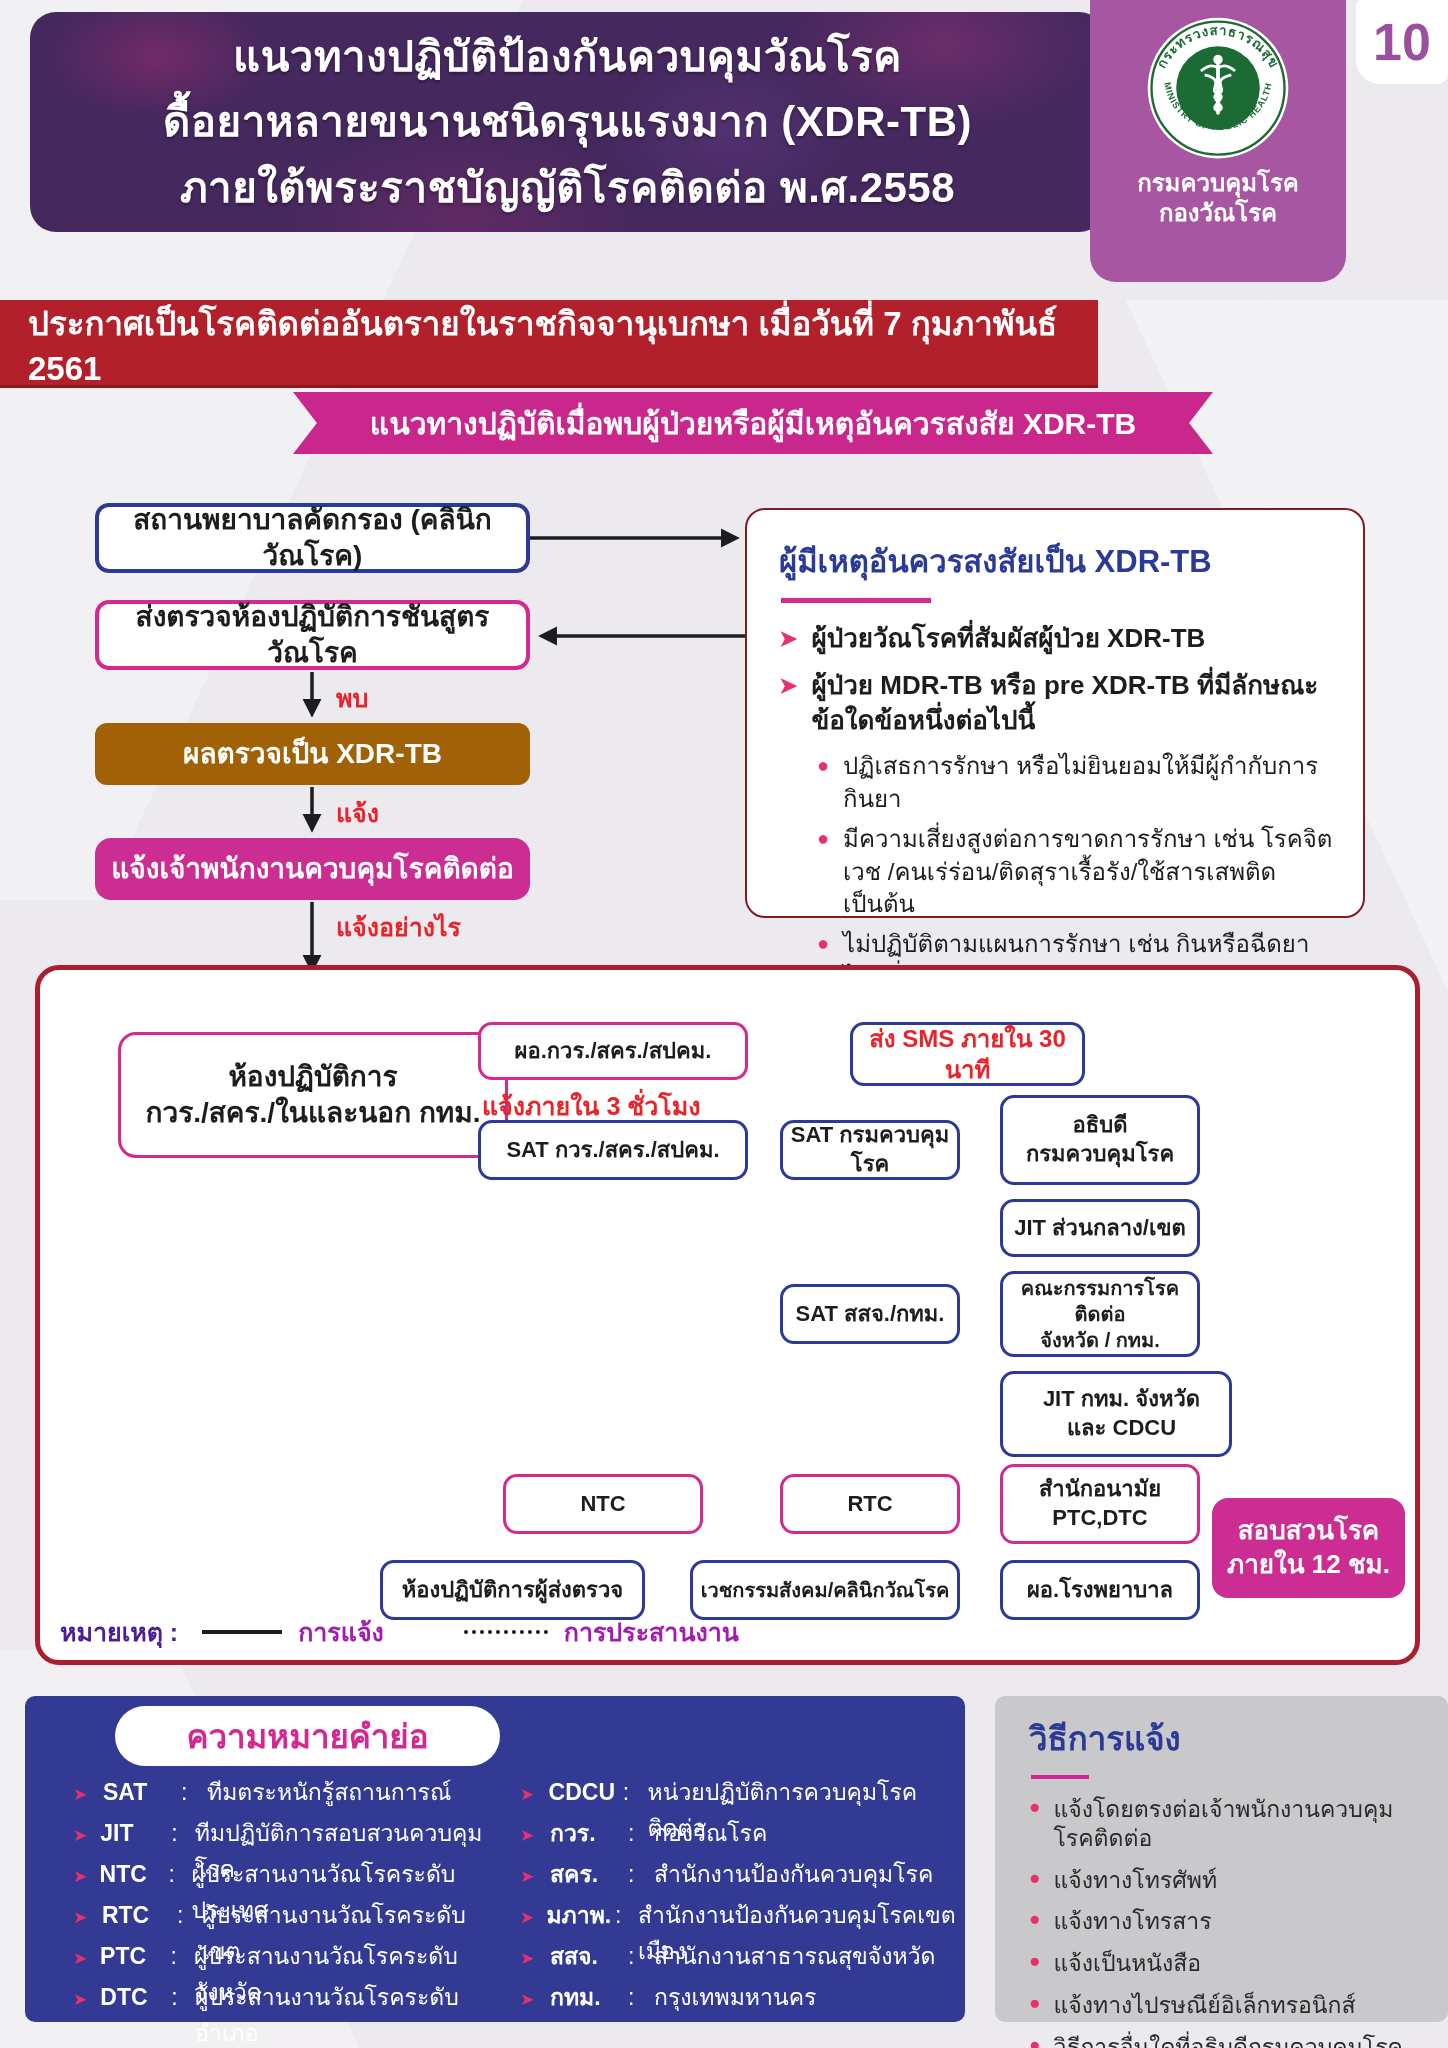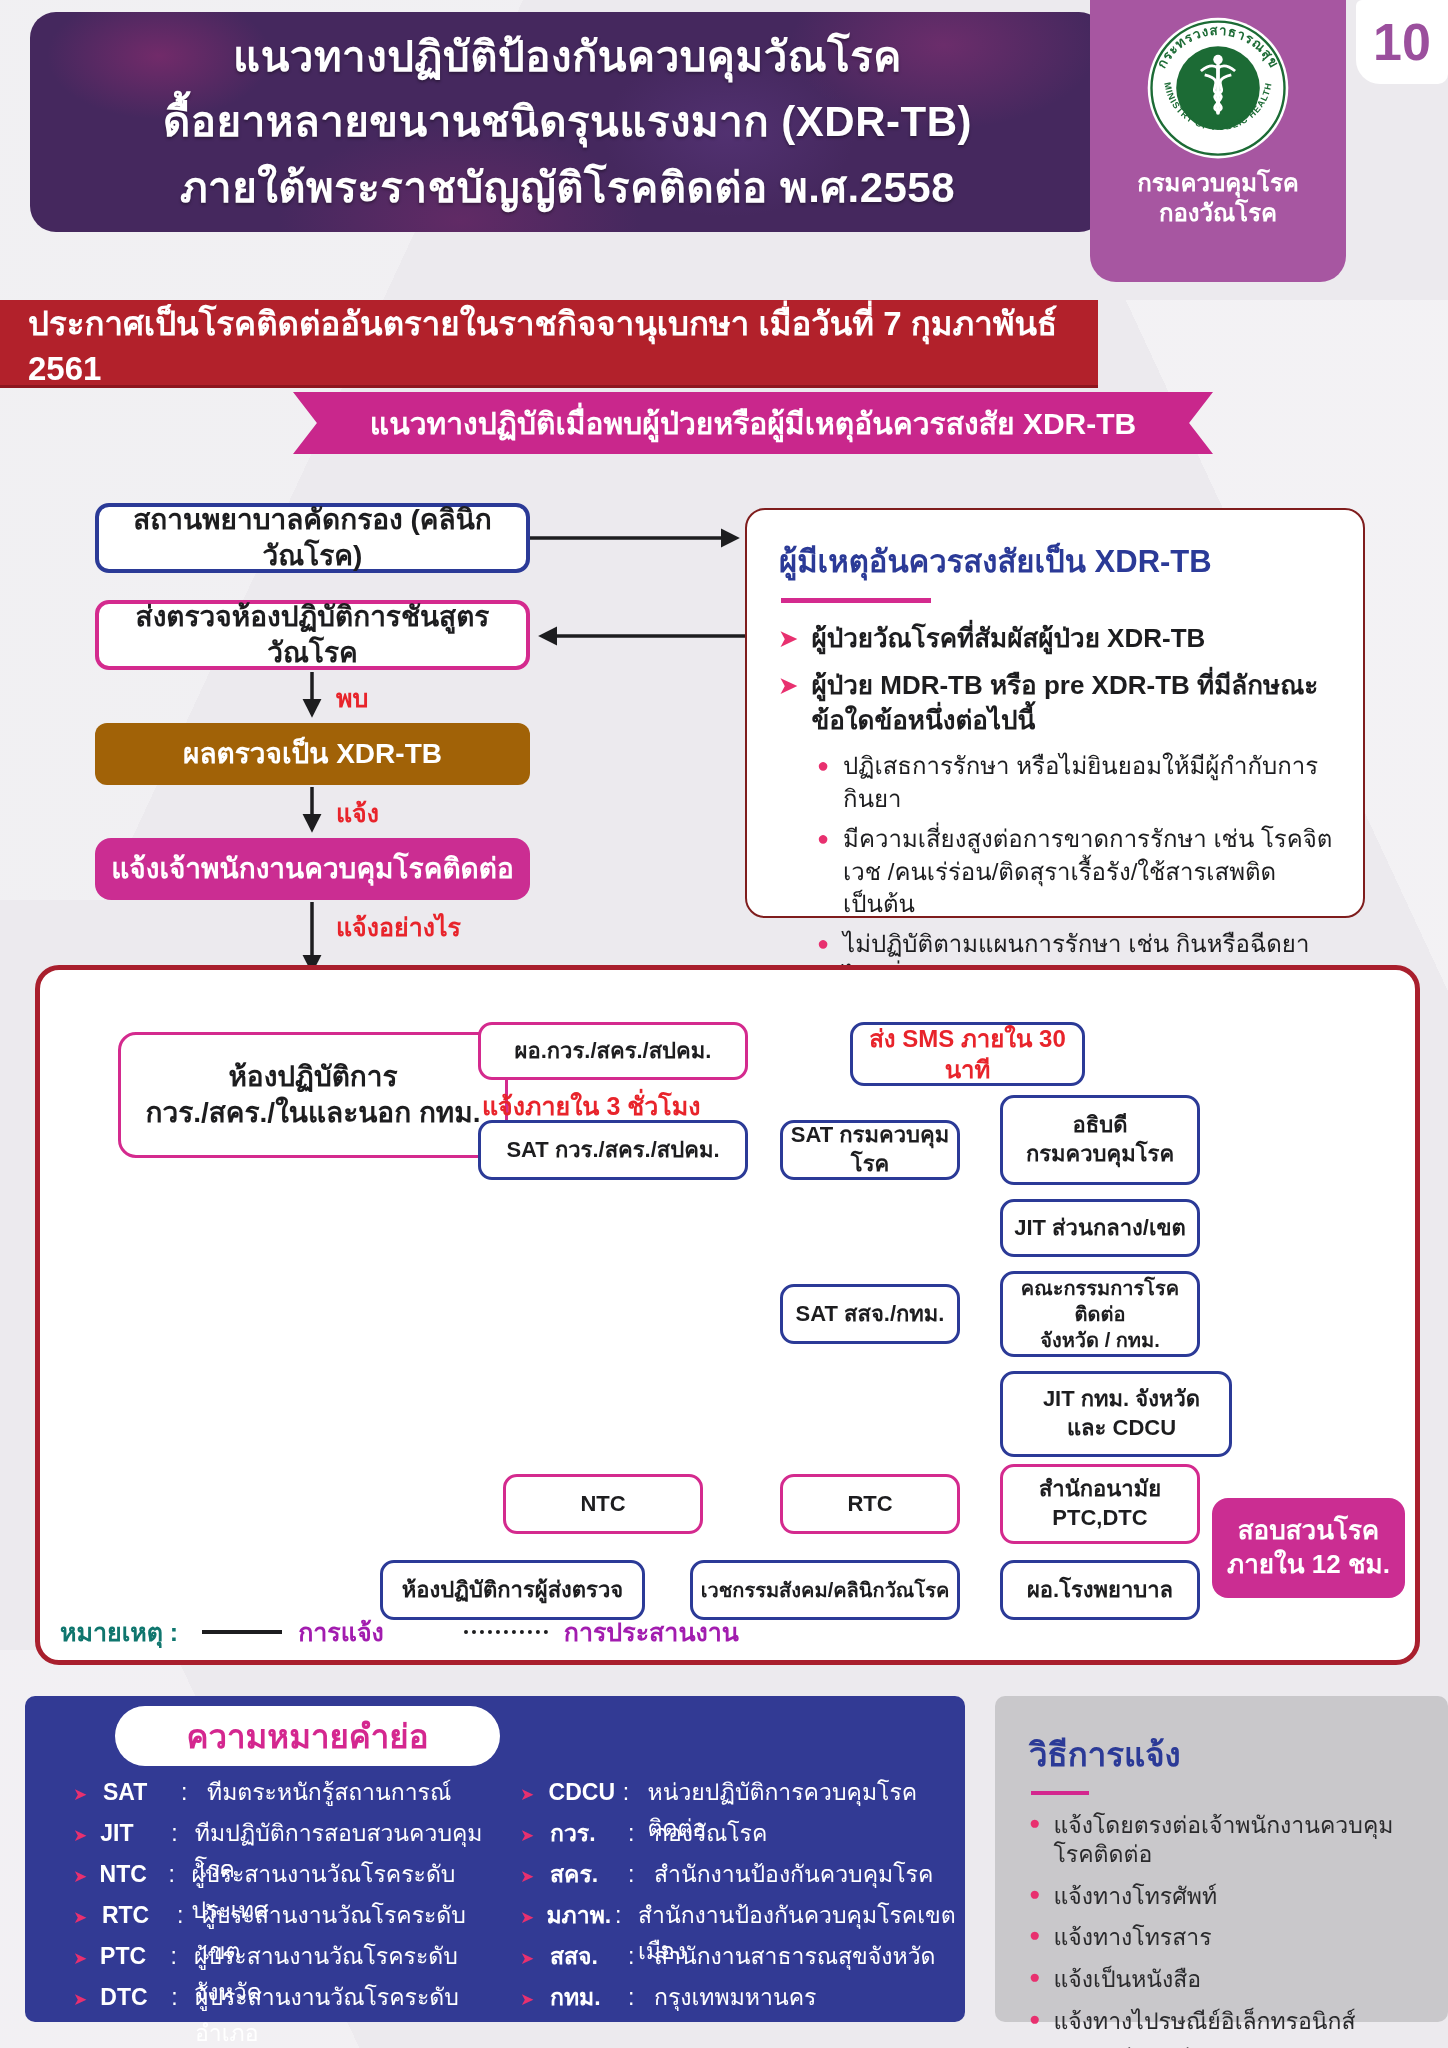--- a/index.html
+++ b/index.html
@@ -101,21 +101,21 @@
   .s-bullet { display:flex; gap:14px; margin-bottom:12px; font-size:26px; font-weight:600;
     color:#1d1d1f; line-height:1.35; }
   .s-bullet .arrow { color:#e8306f; font-size:22px; line-height:1.6; }
   .s-sub { display:flex; gap:14px; margin:4px 0 8px 38px; font-size:24px; font-weight:500;
     color:#1d1d1f; line-height:1.35; }
   .s-sub .dot { color:#e8306f; font-size:20px; line-height:1.55; }
 
   
   .legend { position:absolute; left:60px; top:1612px; height:40px;
     display:flex; align-items:center; font-size:25px; font-weight:700; }
-  .legend .lg-title { color:#0f766e; }
+  .legend .lg-title { color:#4c1d95; }
   .legend .lg-solid { width:80px; height:0; border-top:4px solid #1d1d1f; margin:0 16px 0 24px; }
   .legend .lg-dotted { width:84px; height:0; border-top:4px dotted #1d1d1f; margin:0 16px 0 80px; }
   .legend .lg-label { color:#a21caf; }
 
   
   .abbr-panel {
     position:absolute; left:25px; top:1696px; width:940px; height:326px;
     background:#323a94; border-radius:10px;
   }
   .abbr-pill {
@@ -126,21 +126,21 @@
   }
   .abbr-col { position:absolute; top:78px; }
   .abbr-col.c1 { left:48px; width:420px; }
   .abbr-col.c2 { left:495px; width:440px; }
   .abbr-row { display:flex; align-items:baseline; height:41px; color:#fff; font-size:23px; }
   .abbr-row .arrow { color:#e8306f; font-size:17px; width:30px; }
   .abbr-row .ab { font-weight:700; width:78px; }
   .abbr-row .colon { width:26px; }
   .methods-panel {
     position:absolute; left:995px; top:1696px; width:453px; height:326px;
-    background:#c9c8cb; border-radius:10px; padding:32px 24px 0 34px;
+    background:#c9c8cb; border-radius:10px; padding:16px 24px 0 34px;
   }
   .methods-panel .m-title { color:#2b3a97; font-size:33px; font-weight:700; }
   .methods-panel .m-underline { width:58px; height:4px; background:#d4278f; margin:10px 0 16px 2px; }
   .m-item { display:flex; gap:13px; font-size:23px; color:#2a2a2c; font-weight:500;
     line-height:1.25; margin-bottom:13px; }
   .m-item .dot { color:#e8306f; font-size:19px; }
 
   svg.wires { position:absolute; left:0; top:0; z-index:1; }
   .layer { position:absolute; left:0; top:0; width:100%; height:100%; z-index:2; pointer-events:none; }
   .layer > * { pointer-events:auto; }

